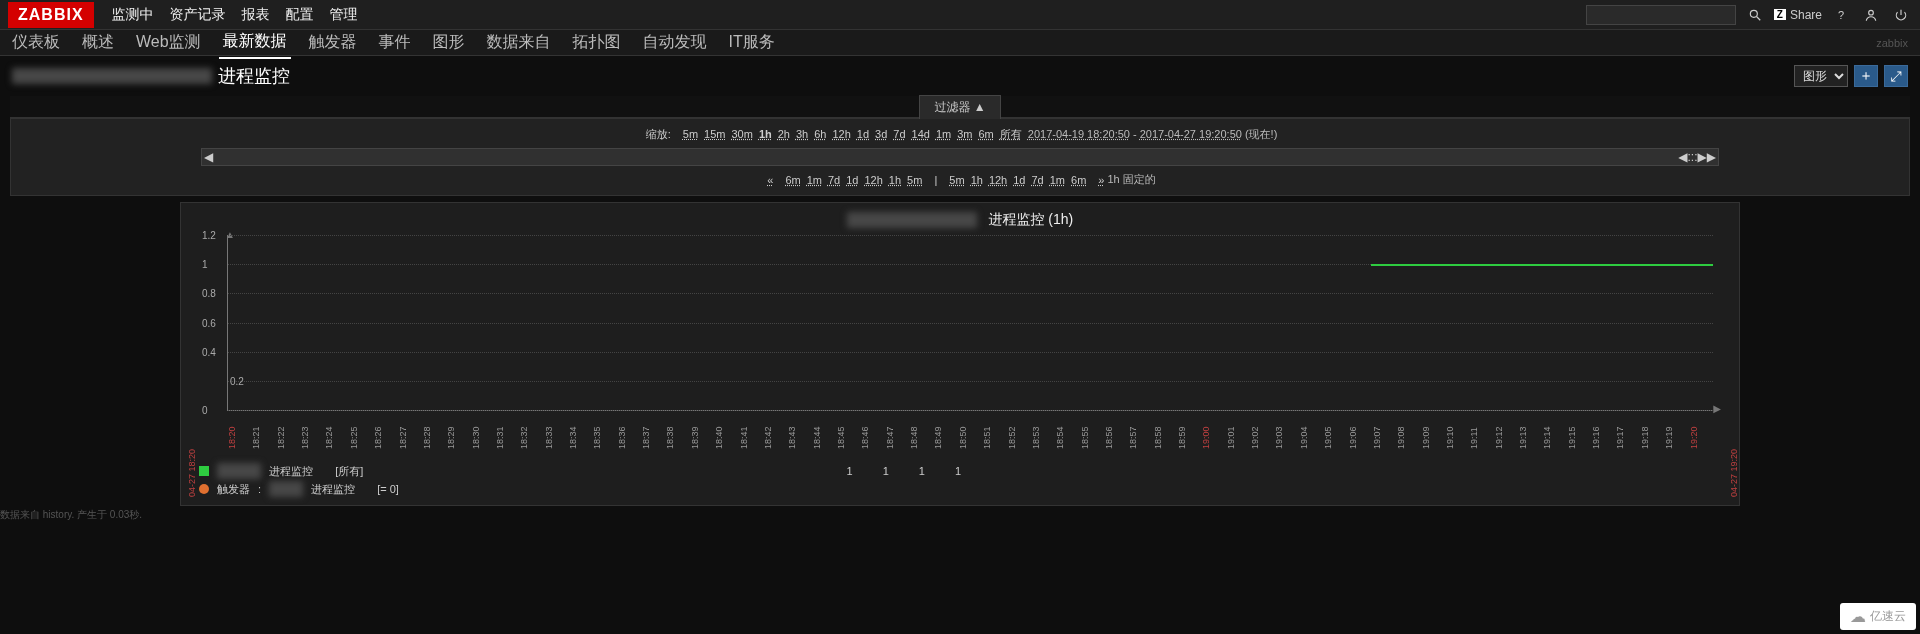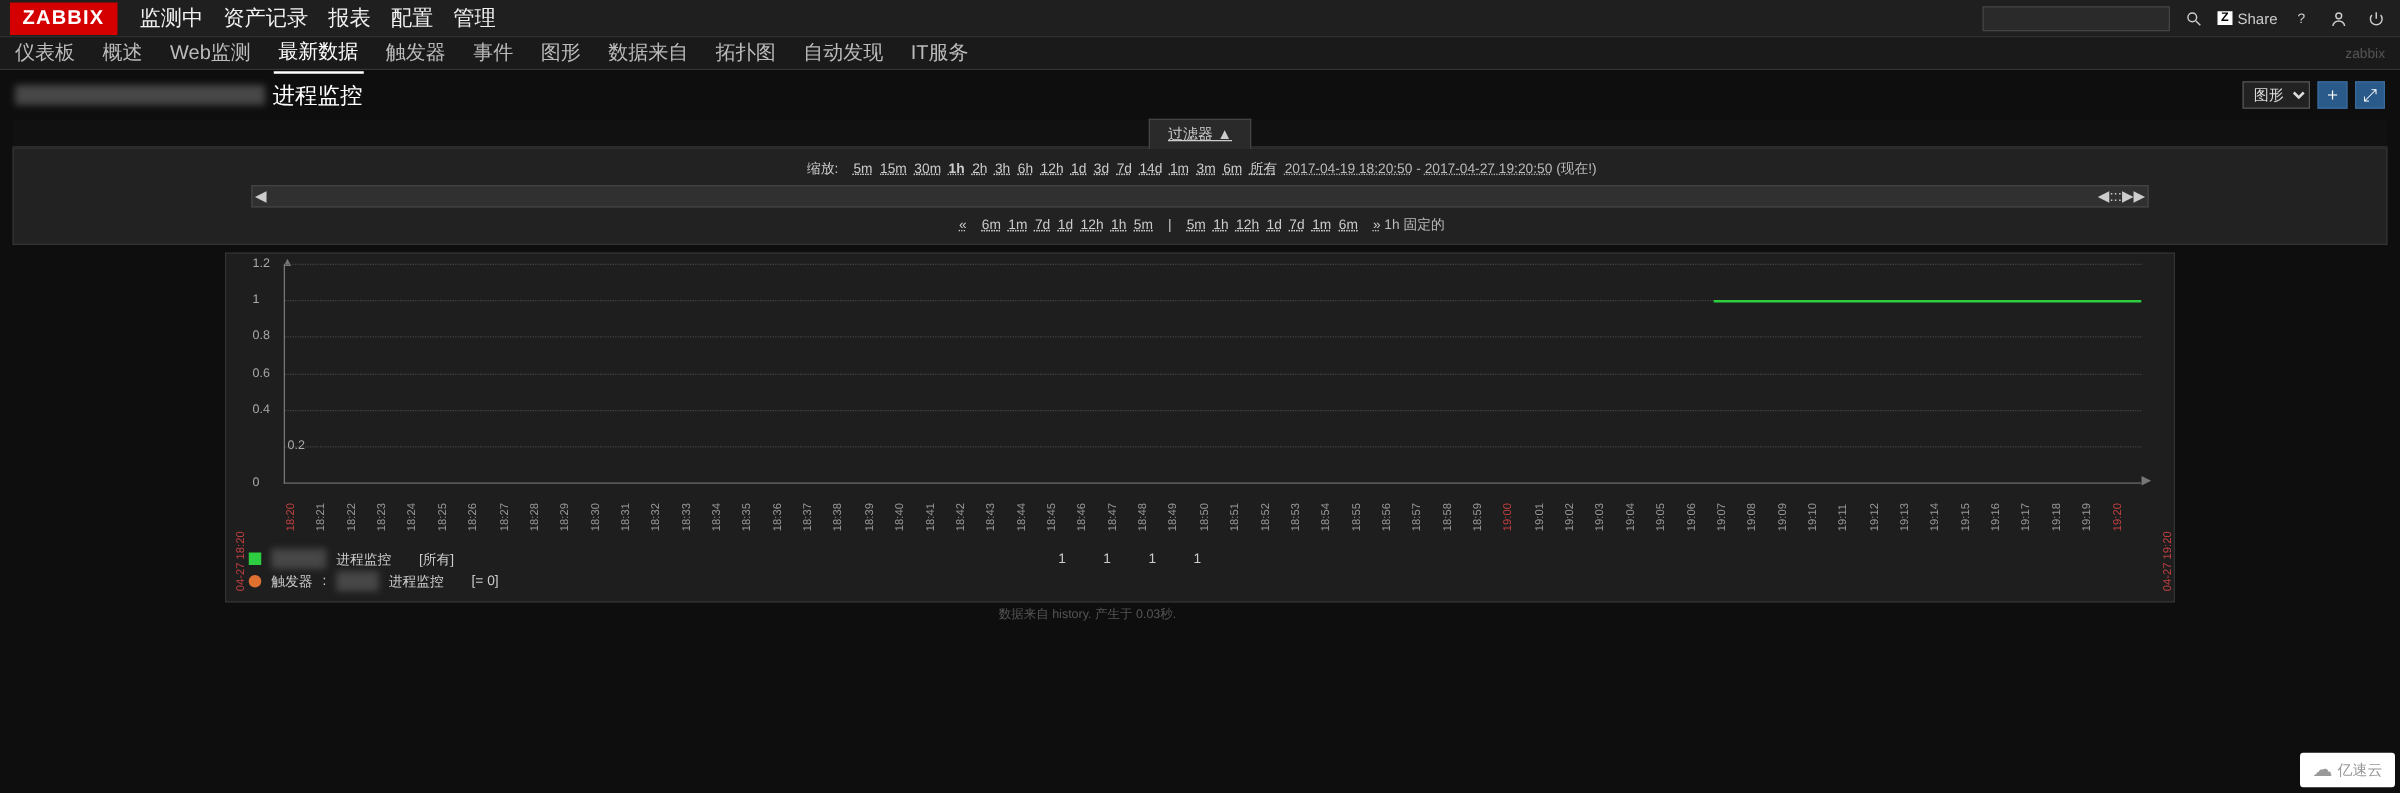--- a/index.html
+++ b/index.html
@@ -1,38 +1,38 @@
 <!DOCTYPE html>
 <html><head>
 <meta charset="utf-8">
 <style>
   * { box-sizing: border-box; margin: 0; padding: 0; }
   body { font-family: Arial, sans-serif; background: #0e0e0e; color: #ccc; font-size: 12px; width: 1920px; overflow: hidden; }
   .topbar { background: #1f1f1f; height: 30px; display: flex; align-items: center; padding: 0 8px; border-bottom: 1px solid #333; }
   .logo { background: #d40000; color: #fff; font-weight: bold; font-size: 16px; padding: 4px 10px; letter-spacing: 1px; }
   .topmenu { display: flex; gap: 16px; margin-left: 18px; color: #f0f0f0; }
-  .topmenu span { cursor: pointer; font-size: 17px; }
+  .topmenu span { cursor: pointer; font-size: 14px; }
   .topright { margin-left: auto; display: flex; align-items: center; gap: 8px; }
   .search { width: 150px; height: 20px; background: #2a2a2a; border: 1px solid #444; color: #ccc; padding: 0 4px; }
   .iconbtn { width: 22px; height: 22px; display: flex; align-items: center; justify-content: center; background: #333; border: 1px solid #444; cursor: pointer; color: #ccc; font-size: 11px; }
   .iconbtn.noborder { background: transparent; border: none; }
   .share { display: flex; align-items: center; gap: 4px; cursor: pointer; font-size: 12px; }
   .share .z { background: #fff; color: #000; font-weight: bold; padding: 0 3px; font-size: 10px; }
   .subnav { background: #1a1a1a; height: 26px; display: flex; align-items: center; padding: 0 8px; gap: 14px; border-bottom: 1px solid #333; }
   .subnav span { cursor: pointer; font-size: 16px; color: #bbb; padding: 5px 4px; }
   .subnav span.active { border-bottom: 2px solid #fff; color: #fff; }
   .subnav .brand { margin-left: auto; color: #555; font-size: 11px; }
   .pageheader { background: #0e0e0e; height: 40px; display: flex; align-items: center; padding: 0 12px; }
   .redact { background: #474747; filter: blur(3px); height: 16px; display: inline-block; border-radius:1px; }
   .pagetitle { color: #fff; font-size: 18px; margin-left: 6px; }
   .pageheader .right { margin-left: auto; display: flex; gap: 6px; align-items: center; }
   .select { background: #222; border: 1px solid #555; color: #ddd; height: 22px; font-size: 12px; padding: 0 4px; }
   .btnsq { width: 24px; height: 22px; background: #2a5a8a; border: 1px solid #3a6a9a; color: #fff; display: flex; align-items: center; justify-content: center; cursor: pointer; font-size: 14px; }
   .filterbar { background: #111; height: 22px; display: flex; justify-content: center; align-items: center; border-bottom: 1px solid #333; margin: 0 10px; }
-  .filtertab { background: #2a2a2a; padding: 3px 14px; border: 1px solid #444; border-bottom: none; color: #ccc; cursor: pointer; text-decoration: underline; }
+  .filtertab { background: #2a2a2a; padding: 3px 14px; border: 1px solid #444; border-bottom: none; color: #ccc; cursor: pointer; }
   .timepanel { background: #222; margin: 0 10px; padding: 6px 10px; border: 1px solid #333; }
   .timerow { display: flex; justify-content: center; align-items: center; font-size: 11px; color: #bbb; padding: 2px 180px; }
   .zoomlinks span, .pagelinks span { text-decoration: underline dotted; cursor: pointer; margin: 0 3px; color: #ccc; }
   .zoomlinks span.bold { font-weight: bold; text-decoration:none; }
   .timebar { height: 18px; background: #303030; border: 1px solid #444; margin: 4px 180px; position: relative; display:flex; align-items:center; }
   .graphbox { background: #1e1e1e; margin: 6px 180px 0; border: 1px solid #333; padding: 8px 18px 8px 18px; position: relative; }
   .graphtitle { text-align: center; color: #eee; font-size: 14px; margin-bottom: 6px; }
   .plot { position: relative; height: 176px; margin-left: 28px; margin-right:8px; border-left: 1px solid #777; border-bottom: 1px solid #777; }
   .plot .grid { position: absolute; left: 0; right: 0; border-top: 1px dotted #444; }
   .plot .ylab { position: absolute; left: -26px; font-size: 10px; color: #aaa; transform: translateY(-50%); }
@@ -41,21 +41,21 @@
   .plot .line { position: absolute; height: 2px; background: #2ecc40; }
   .xticks { display: flex; margin-left: 28px; margin-right:8px; }
   .xticks span { flex: 1; font-size: 9px; color: #999; writing-mode: vertical-rl; transform: rotate(180deg); text-align: left; height: 38px; }
   .startlab { position:absolute; left:6px; bottom:8px; font-size:9px; color:#c04040; writing-mode:vertical-rl; transform:rotate(180deg); }
   .endlab { position:absolute; right:0px; bottom:8px; font-size:9px; color:#c04040; writing-mode:vertical-rl; transform:rotate(180deg); }
   .legend { margin-top: 14px; font-size: 11px; color: #ccc; }
   .legend .hdr { margin-left: 310px; display: inline-flex; gap: 22px; }
   .legend .row { display: flex; align-items: center; gap: 8px; margin-top: 2px; }
   .legend .sw { width: 10px; height: 10px; display: inline-block; }
   .legend .vals { margin-left: auto; display: inline-flex; gap: 30px; padding-right: 760px; }
-  .footnote { text-align: center; font-size: 10px; color: #555; margin: 2px 180px 12px 0; }
+  .footnote { text-align: left; font-size: 10px; color: #555; margin: 2px 180px 12px 0; }
   .watermark { position: fixed; right: 4px; bottom: 4px; background: #fff; color: #999; font-size: 12px; padding: 4px 10px; border-radius: 3px; display:flex; align-items:center; gap:4px; }
   svg.ico { width:14px; height:14px; fill:none; stroke:#ccc; stroke-width:2; }
 </style>
 </head>
 <body>
 
 <div class="topbar">
   <span class="logo">ZABBIX</span>
   <div class="topmenu" id="topmenu">
       <span>监测中</span>
@@ -145,20 +145,24 @@
       <span id="pageback"><span>6m</span><span>1m</span><span>7d</span><span>1d</span><span>12h</span><span>1h</span><span>5m</span></span>
       <span style="text-decoration:none">|</span>
       <span id="pagefwd"><span>5m</span><span>1h</span><span>12h</span><span>1d</span><span>7d</span><span>1m</span><span>6m</span></span>
       <span>»</span>
     </span>
     <span>1h  固定的</span>
   </div>
 </div>
 
 <div class="graphbox">
+  <div class="graphtitle">
+    <span class="redact" style="width:130px;vertical-align:middle"></span>&nbsp;&nbsp;
+    <span>进程监控 (1h)</span>
+  </div>
   <div class="plot" id="plot">
     <span class="arrowY">▲</span>
       <span class="arrowX">▶</span>
   <div class="grid" style="top: 100%;"></div>
       <span class="ylab" style="top: 100%;">0</span>
       <div class="grid" style="top: 83.3333%;"></div>
       <span class="ylab" style="top: 83.3333%; padding-left: 28px;">0.2</span>
       <div class="grid" style="top: 66.6667%;"></div>
       <span class="ylab" style="top: 66.6667%;">0.4</span>
       <div class="grid" style="top: 50%;"></div>

